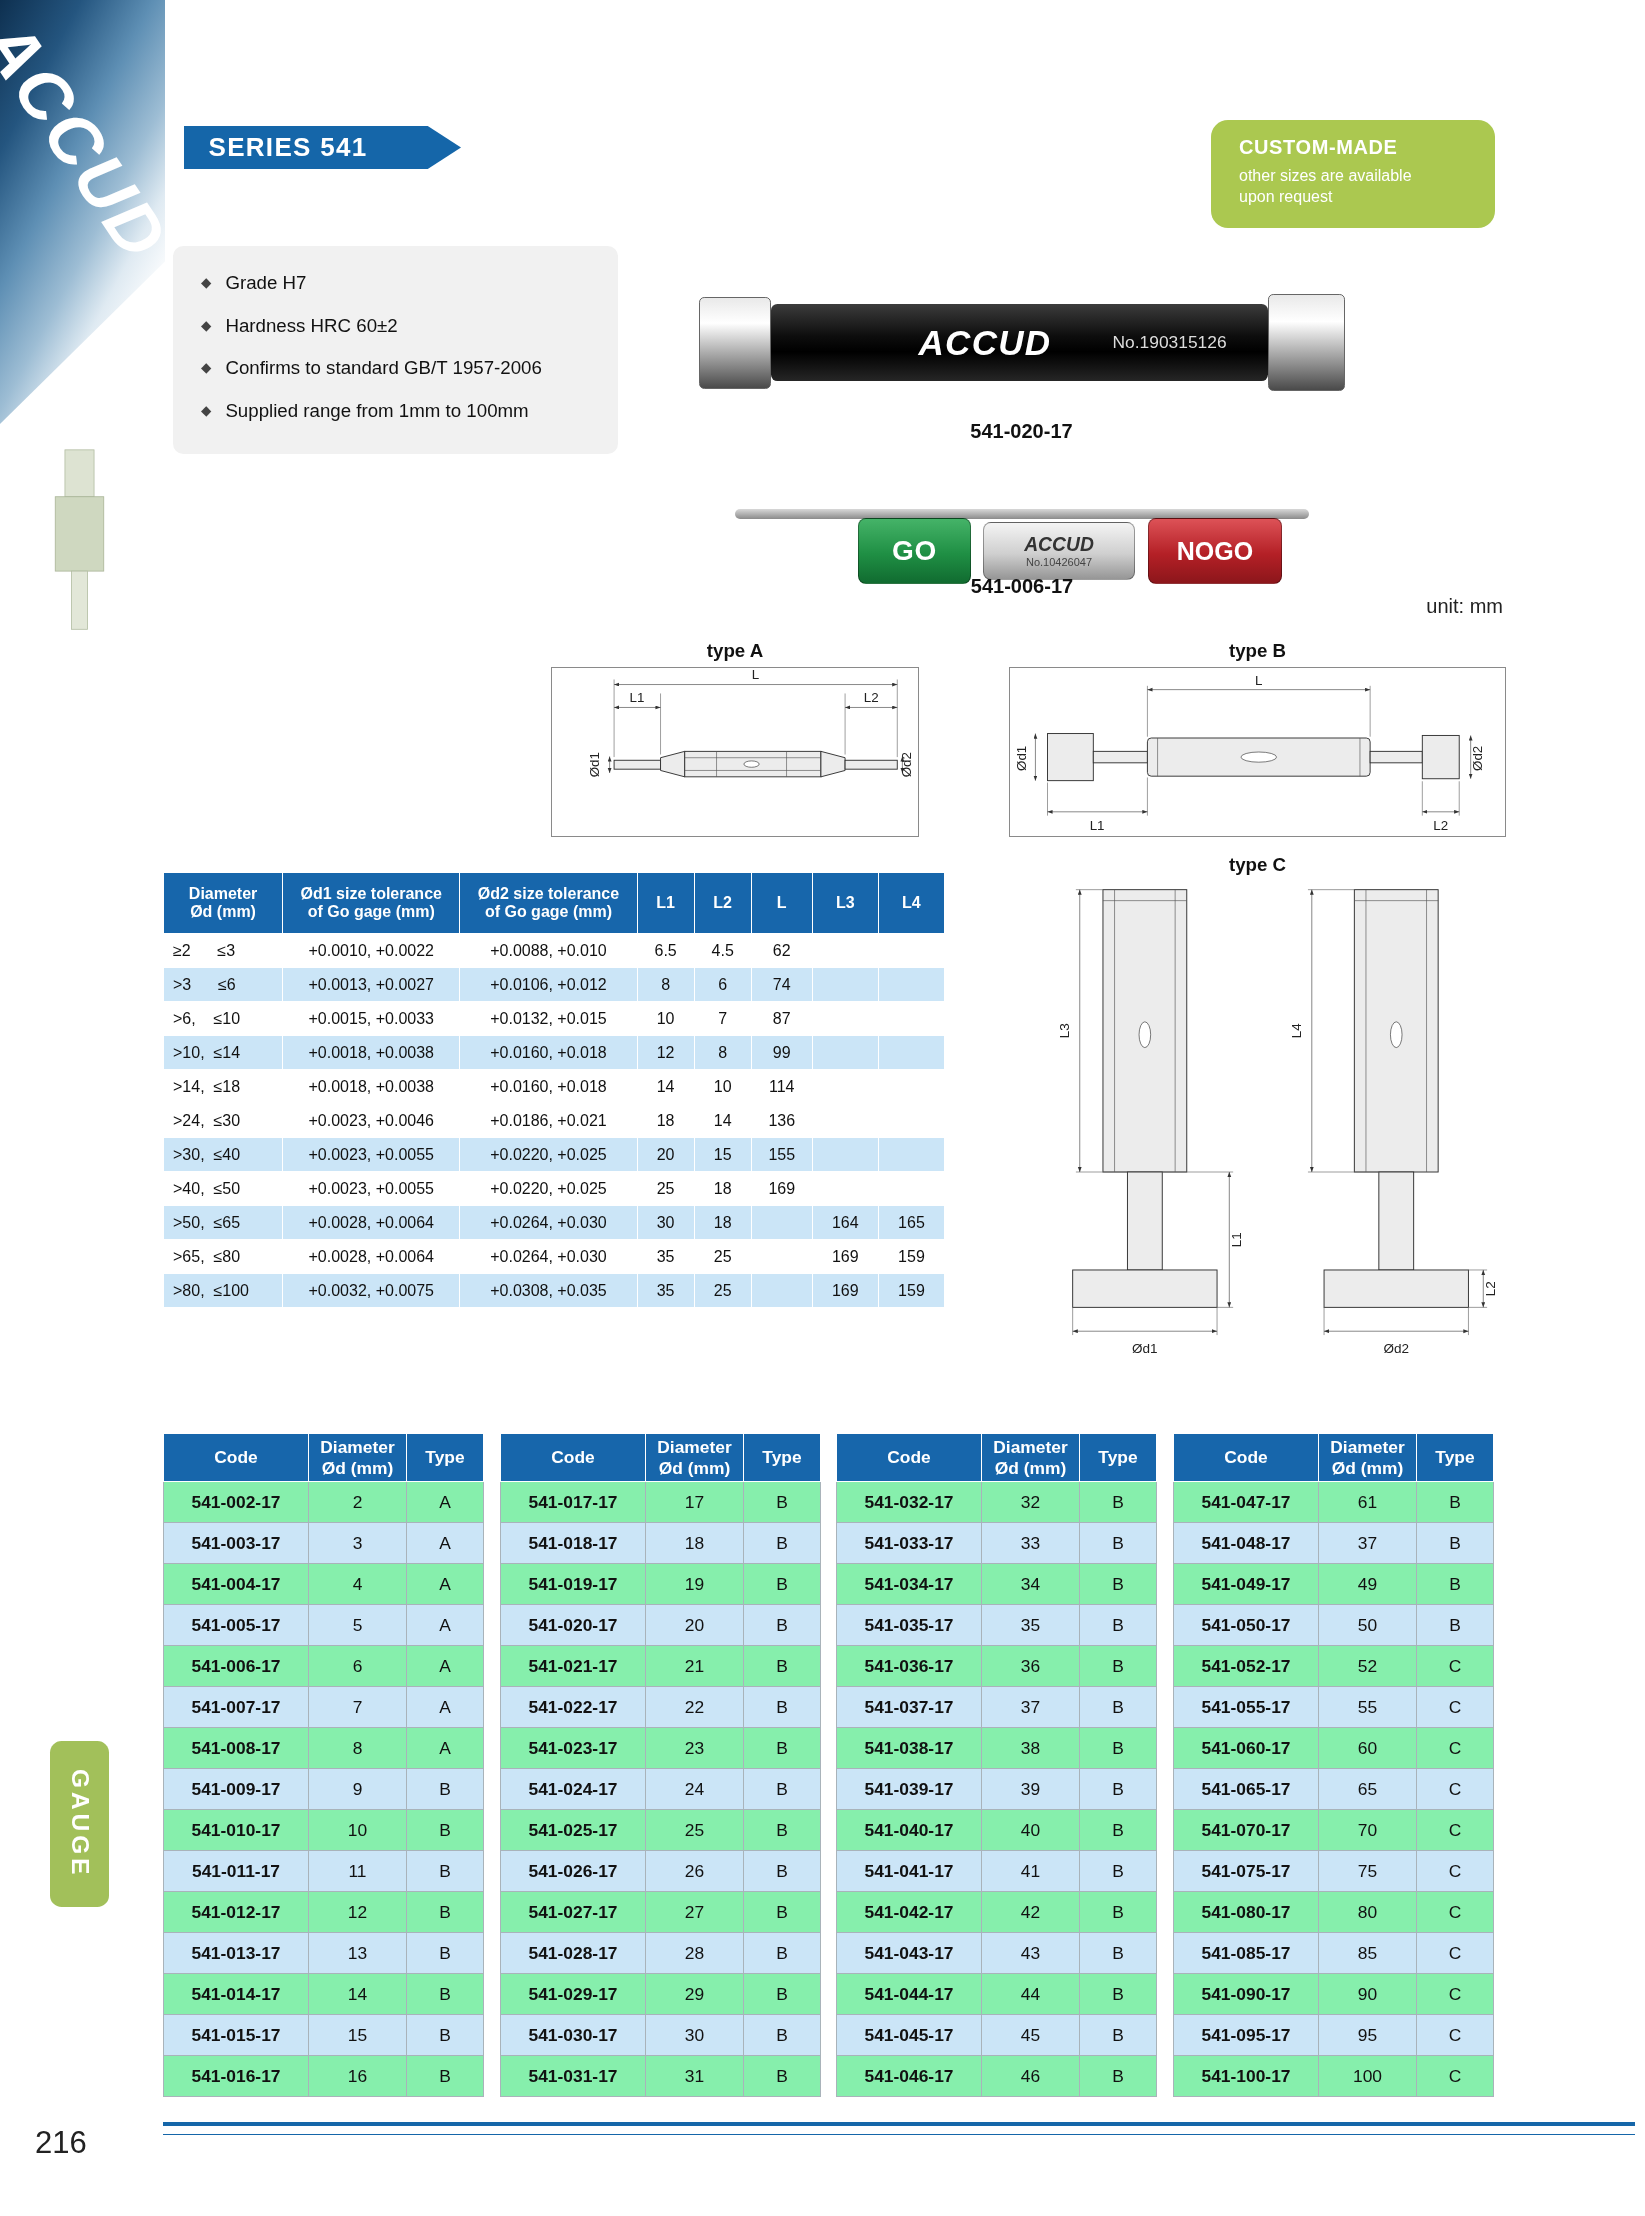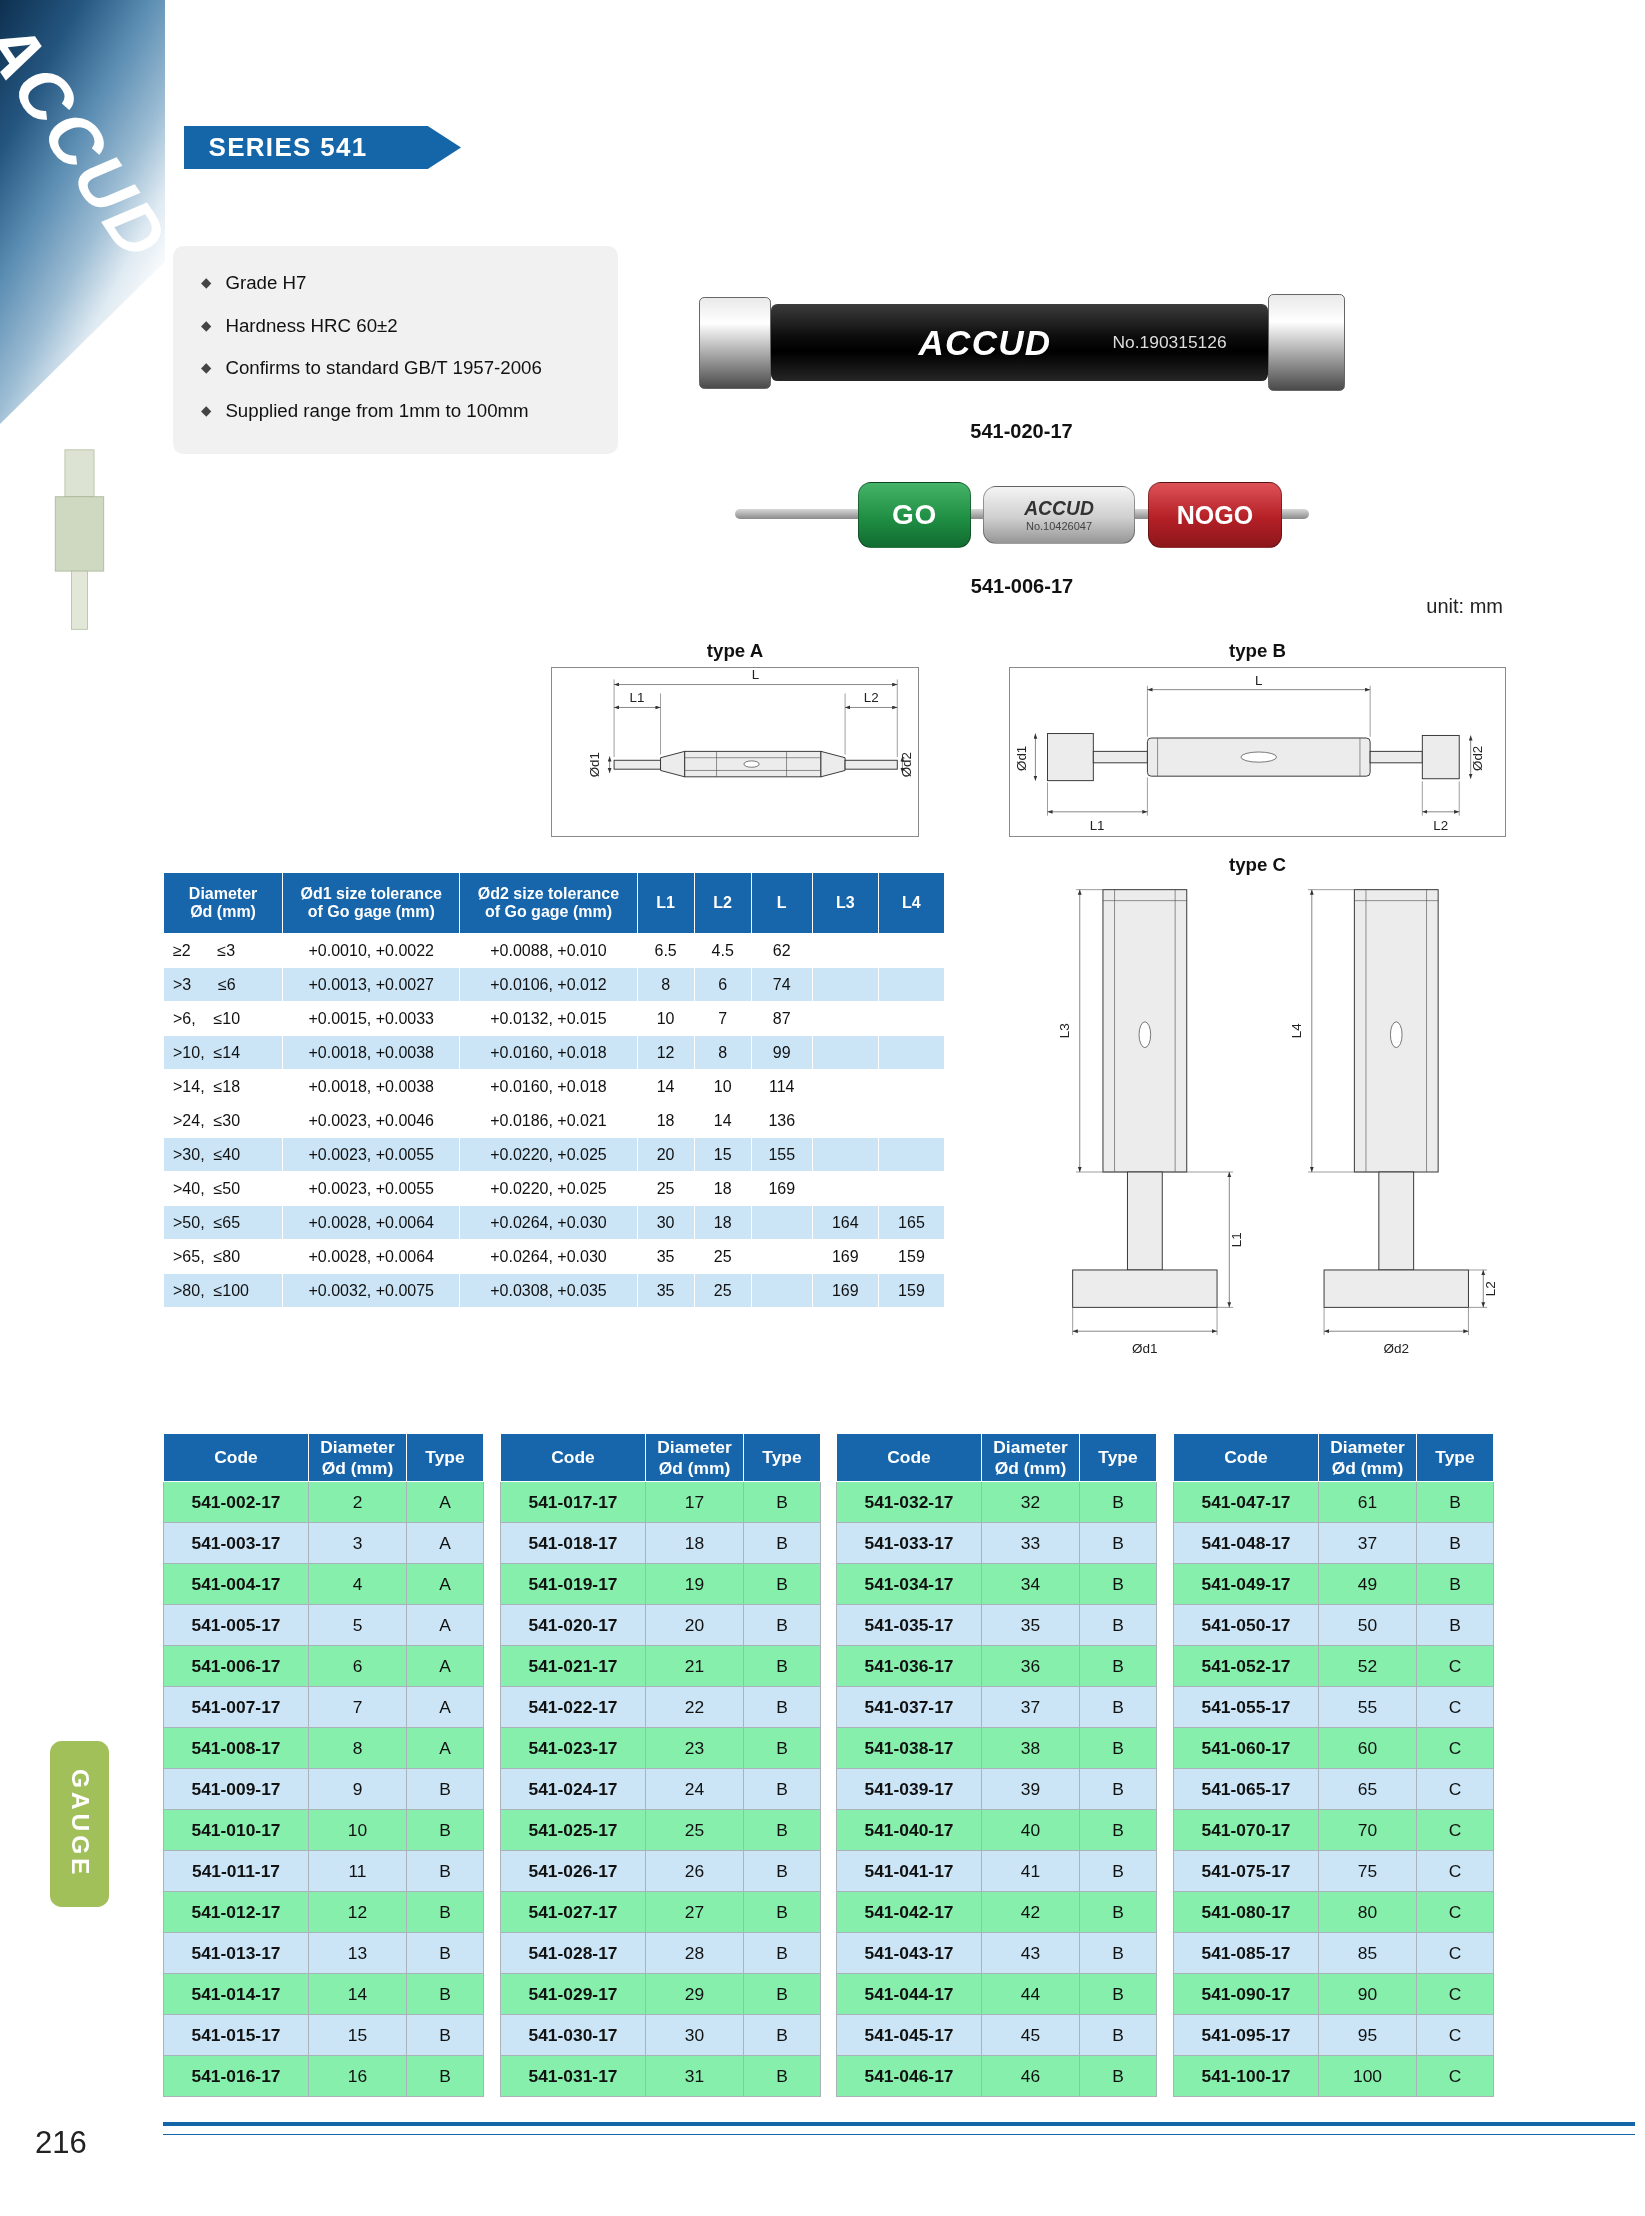--- a/index.html
+++ b/index.html
@@ -42,21 +42,21 @@
   .cap.left { width:72px; height:92px; }
   .cap.right { width:77px; height:97px; }
   .gauge-body { width:497px; height:77px; background:linear-gradient(180deg,#3c3c3c 0%,#0d0d0d 42%,#000 62%,#262626 100%);
     border-radius:6.4px; display:flex; align-items:center; position:relative; }
   .gauge-brand { position:absolute; left:148px; color:#fff; font-style:italic; font-weight:bold; font-size:35px; letter-spacing:1.3px; }
   .gauge-serial { position:absolute; left:342px; color:#ddd; font-size:17.4px; }
   .product1-label, .product2-label { font-weight:bold; font-size:20px; color:#111; text-align:center; }
   .product2 { left:735px; top:468px; width:574px; height:97px; }
   .rod { position:absolute; left:0; top:41px; width:574px; height:10.3px; border-radius:5.2px;
     background:linear-gradient(180deg,#d8d8d8,#8a8a8a); }
-  .block { position:absolute; display:flex; align-items:center; justify-content:center; border-radius:13px; border:0.6px solid rgba(0,0,0,.35); }
+  .block { position:absolute; display:flex; align-items:center; justify-content:center; border-radius:8px; border:0.6px solid rgba(0,0,0,.35);margin-top:36px; }
   .block.go { left:123px; top:14px; width:113px; height:66px; background:linear-gradient(180deg,#45b368 0%,#1f8f44 55%,#116b30 100%);
     color:#fff; font-weight:bold; font-size:28px; letter-spacing:0.6px; }
   .block.center { left:248px; top:18px; width:152px; height:58px;
     background:linear-gradient(180deg,#f4f4f4 0%,#cfcfcf 55%,#969696 100%); flex-direction:column; color:#333; }
   .block.center .b { font-style:italic; font-weight:bold; font-size:19.3px; }
   .block.center .s { font-size:11px; color:#444; }
   .block.nogo { left:413px; top:14px; width:134px; height:66px; background:linear-gradient(180deg,#dd5257 0%,#b42026 55%,#8c161b 100%);
     color:#fff; font-weight:bold; font-size:25px; }
   .unit { left:1393px; top:595px; width:110px; text-align:right; font-size:20px; color:#222; }
 
@@ -107,20 +107,25 @@
   </div>
 
   <div id="gauge-tab" class="abs">
     <span>GAUGE</span>
   </div>
 
   <div id="page-number" class="abs">216</div>
 
   <div class="series-banner abs">SERIES 541</div>
 
+  <div class="badge abs">
+    <div class="badge-title">CUSTOM-MADE</div>
+    <div class="badge-sub">other sizes are available
+upon request</div>
+  </div>
 
   <div class="features abs">
     <div class="feature-item">
       <span class="bullet">◆</span>
       <span>Grade H7</span>
     </div>
     <div class="feature-item">
       <span class="bullet">◆</span>
       <span>Hardness HRC 60±2</span>
     </div>

